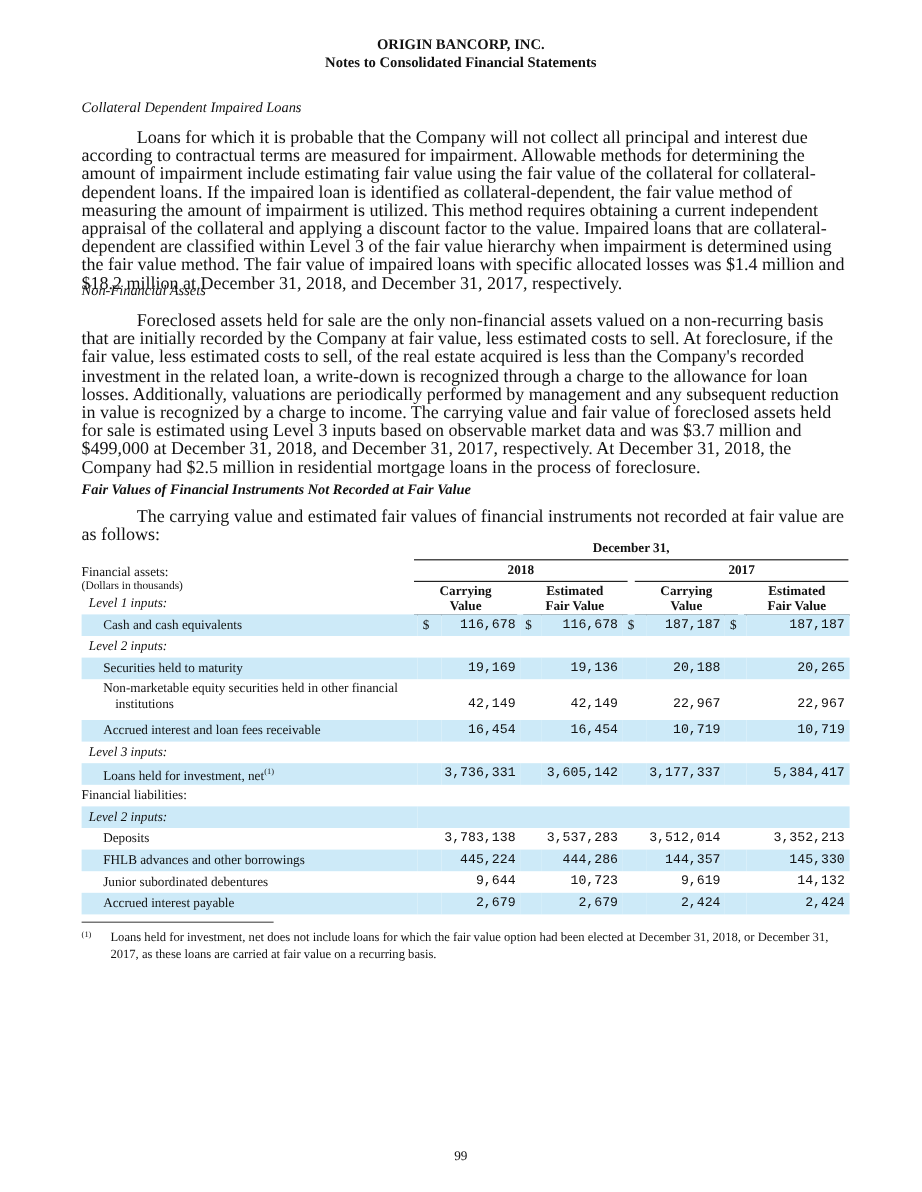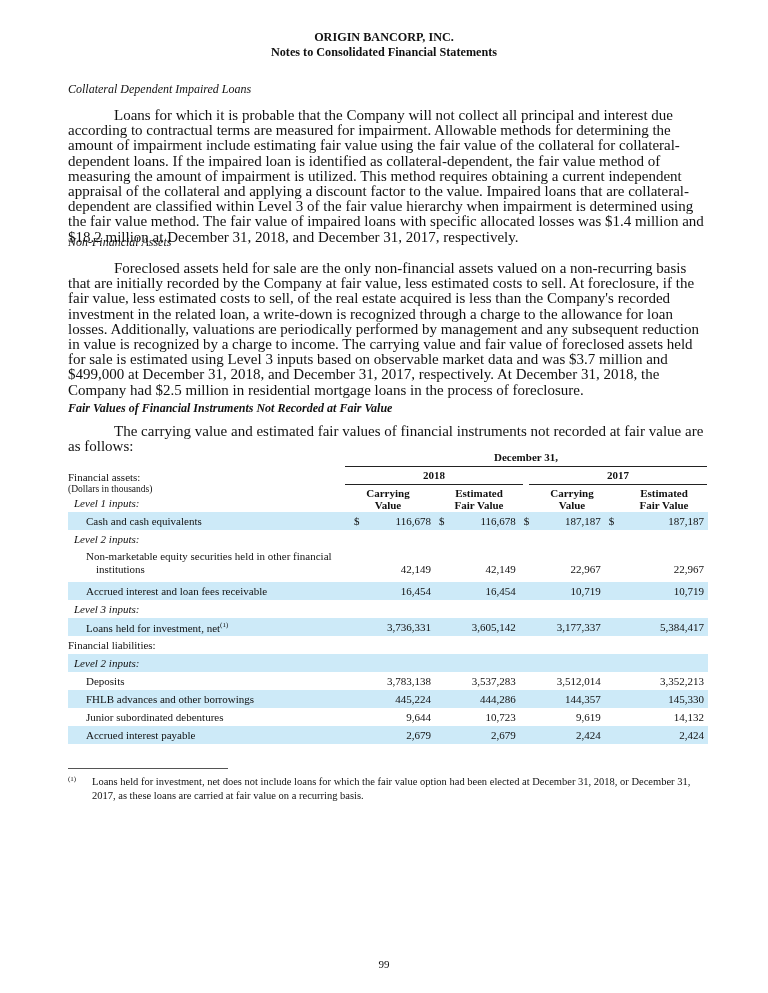--- a/index.html
+++ b/index.html
@@ -18,21 +18,21 @@
   .rule { position: absolute; height: 0; border-top: 1.3px solid #222; }
   table.ft { position: absolute; left: 68px; top: 510px; width: 640px; border-collapse: collapse; font-size: 11px; }
   table.ft td { height: 18px; padding: 0; line-height: 13px; vertical-align: middle; }
   table.ft tr.shade td { background: #cdeaf8; }
   table.ft tr.tall td { height: 28px; vertical-align: bottom; padding-bottom: 6px; }
   td.label { width: 272px; }
   td.label.l1 { padding-left: 6px !important; font-style: italic; }
   td.label.l2 { padding-left: 18px !important; margin-top: 48px; }
   td.label.l0 { padding-left: 0; }
   td.cur { width: 12px; text-align: left; padding-left: 4px !important; }
-  td.num { text-align: right; padding-right: 4px !important; }
+  td.num { text-align: right; padding-right: 4px !important; font-family: Liberation Mono, monospace; }
   sup { font-size: 7px; }
   .fn-rule { position: absolute; left: 68px; top: 768px; width: 160px; border-top: 0.8px solid #555; }
   .fn-mark { position: absolute; left: 68px; top: 775px; font-size: 7px; }
   .fn-text { position: absolute; left: 92px; top: 775px; width: 600px; font-size: 10.5px; line-height: 14px; }
   .page-num { position: absolute; top: 958px; left: 0; width: 768px; text-align: center; font-size: 11px; }
 </style>
 </head>
 <body>
 
 <div class="header">
@@ -104,20 +104,31 @@
     <td class="num">116,678</td>
     <td class="cur">$</td>
     <td class="num">187,187</td>
     <td class="cur">$</td>
     <td class="num">187,187</td>
   </tr>
   <tr>
     <td class="label l1">Level 2 inputs:</td>
     <td colspan="8"></td>
   </tr>
+  <tr class="shade">
+    <td class="label l2">Securities held to maturity</td>
+    <td></td>
+        <td class="num">19,169</td>
+    <td></td>
+        <td class="num">19,136</td>
+    <td></td>
+        <td class="num">20,188</td>
+    <td></td>
+        <td class="num">20,265</td>
+  </tr>
   <tr class="tall">
     <td class="label l2">
           <div>Non-marketable equity securities held in other financial</div>
           <div style="padding-left:10px">institutions</div>
         </td>
     <td></td>
         <td class="num">42,149</td>
     <td></td>
         <td class="num">42,149</td>
     <td></td>

